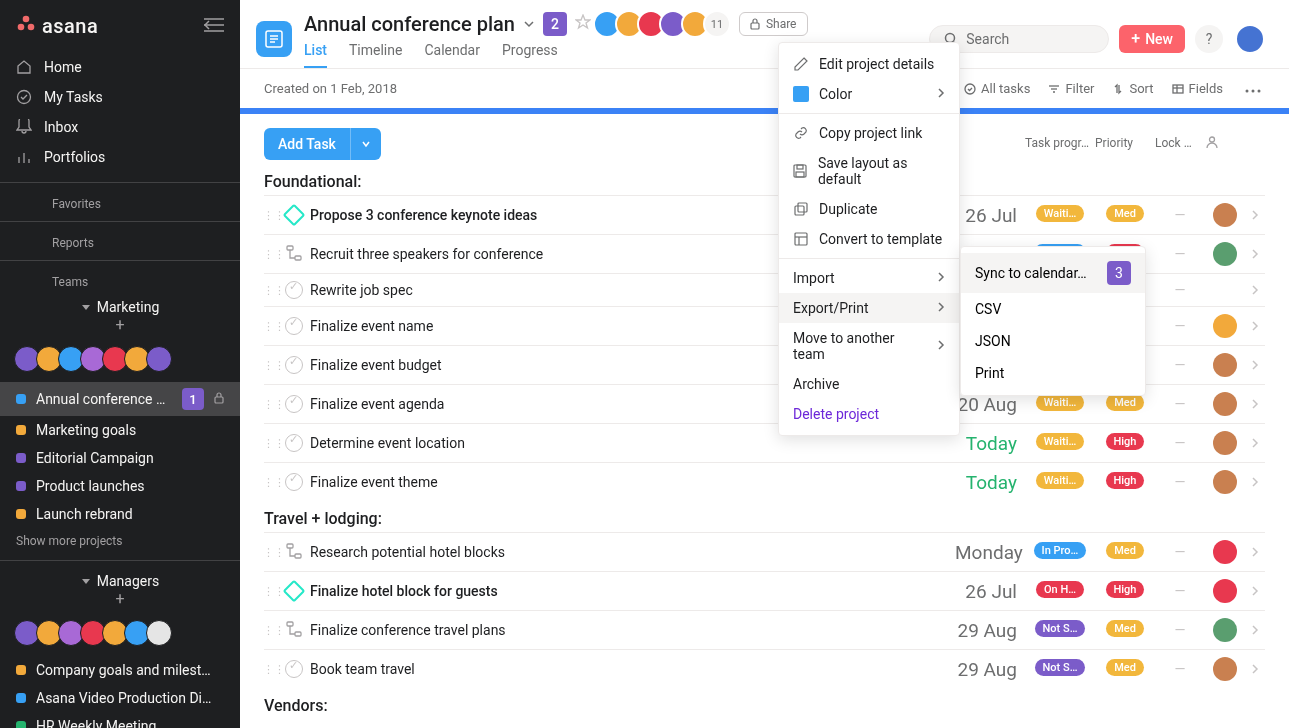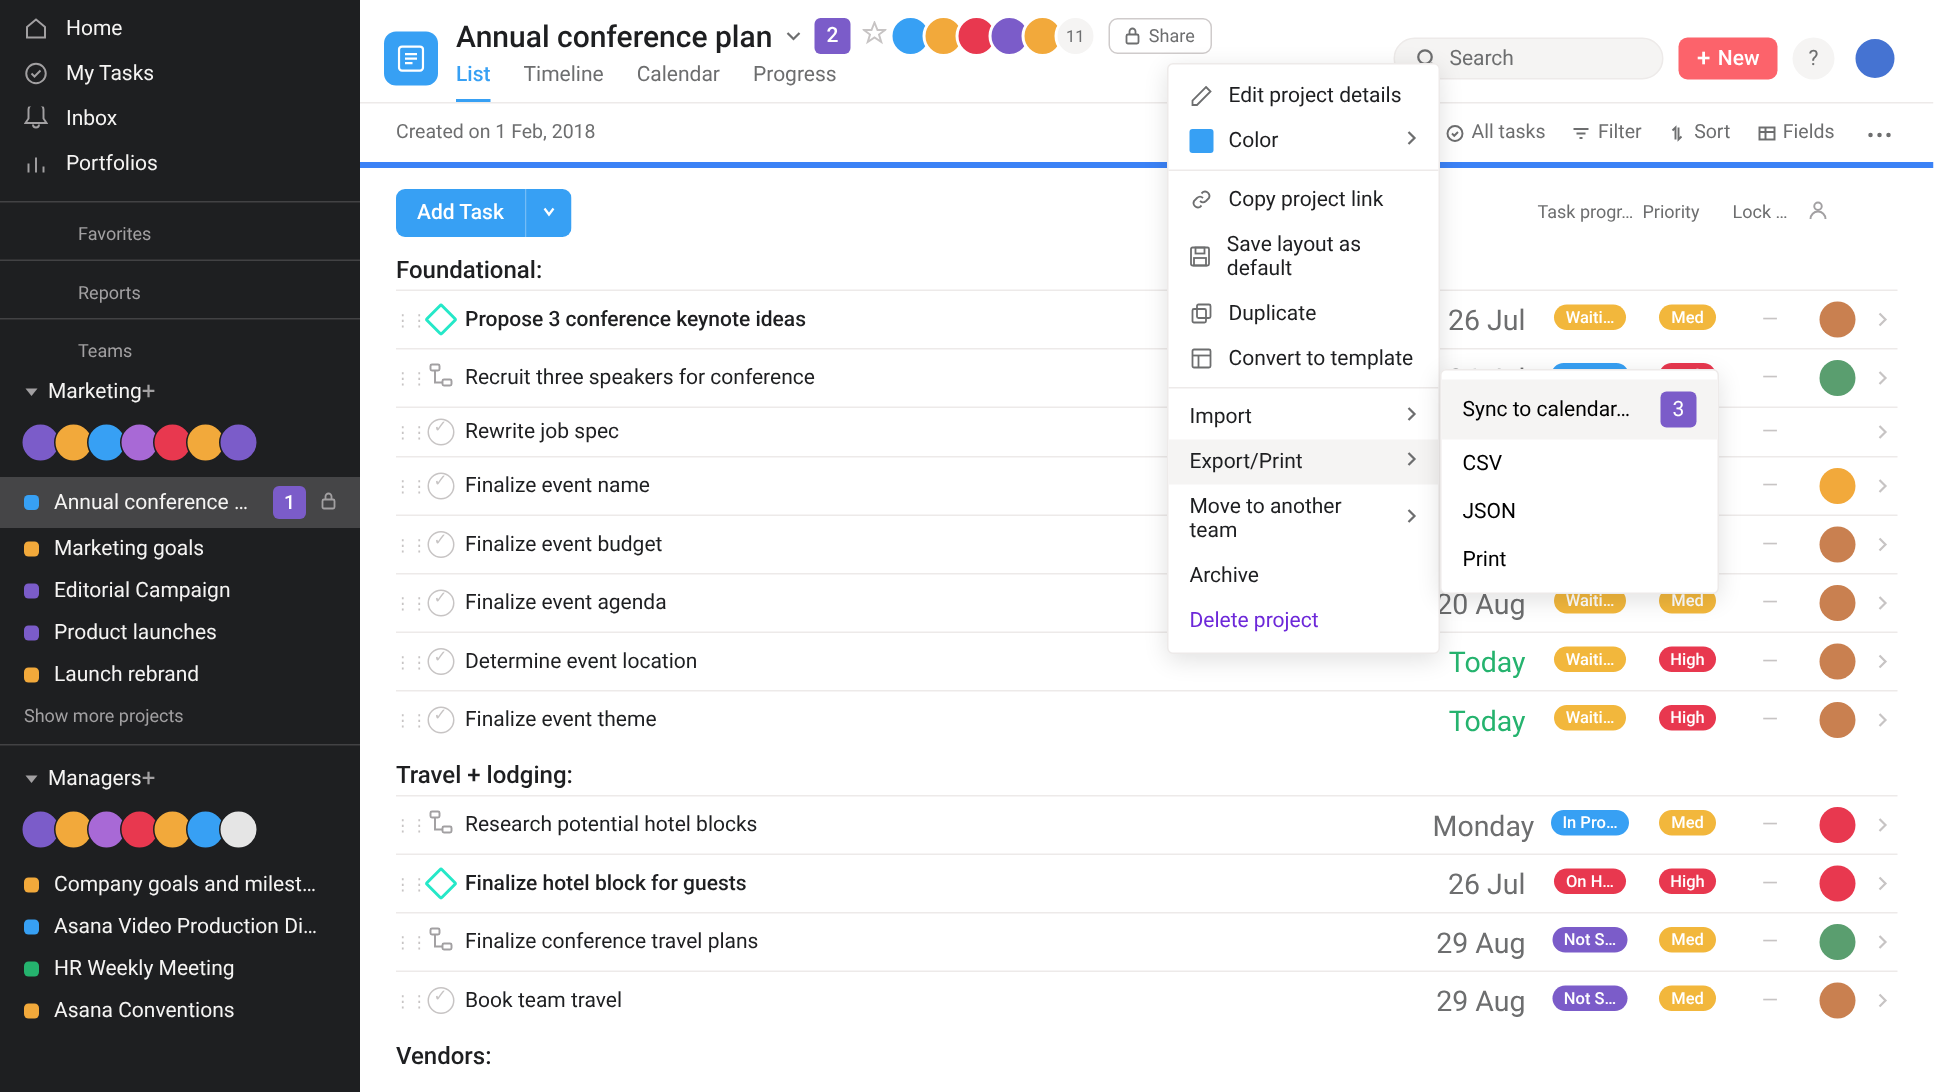--- a/index.html
+++ b/index.html
@@ -8,21 +8,21 @@
   .sidebar { width: 240px; background: #1e1f21; color: #f5f4f3; flex-shrink: 0; display:flex; flex-direction:column; font-size:14px; }
   .sidebar-header { display:flex; align-items:center; justify-content:space-between; padding:14px 16px 10px 16px; }
   .logo { display:flex; align-items:center; gap:6px; font-weight:500; font-size:20px; letter-spacing:0.5px; }
   .logo-dots { display:inline-block; }
   .collapse-btn { color:#a2a0a2; cursor:pointer; }
   .nav-section { padding: 4px 0; }
   .nav-item { display:flex; align-items:center; gap:12px; padding:7px 16px; color:#f5f4f3; cursor:pointer; }
   .nav-item .icon, .section-header .icon { width:16px; height:16px; display:flex; align-items:center; justify-content:center; color:#a2a0a2; }
   .divider { border-top:1px solid #424244; margin:6px 0; }
   .section-label { padding:8px 16px 4px 16px; color:#a2a0a2; font-size:12px;margin-left:36px; }
-  .section-header { display:flex; align-items:center; justify-content:flex-start; padding:6px 16px; cursor:pointer; }
+  .section-header { display:flex; align-items:center; justify-content:space-between; padding:6px 16px; cursor:pointer;flex-direction:column; }
   .section-header-left { display:flex; align-items:center; gap:6px; }
   .plus-btn { color:#a2a0a2; font-size:16px; cursor:pointer; }
   .avatar-row { display:flex; padding:6px 14px 10px 14px; gap:0; }
   .avatar-row .avatar { margin-right:-4px; }
   .avatar { width:26px; height:26px; border-radius:50%; display:flex; align-items:center; justify-content:center; font-size:11px; font-weight:600; color:#fff; flex-shrink:0; border:1.5px solid #1e1f21; background-size:cover; }
   .project-item { display:flex; align-items:center; gap:10px; padding:6px 16px; cursor:pointer; position:relative; }
   .project-item.active { background:#454547; }
   .project-dot { width:10px; height:10px; border-radius:3px; flex-shrink:0; }
   .project-label { flex:1; white-space:nowrap; overflow:hidden; text-overflow:ellipsis; font-size:14px; }
   .project-badge { background:#7b5cc9; color:#fff; width:22px; height:22px; border-radius:4px; display:flex; align-items:center; justify-content:center; font-size:13px; font-weight:500; }
@@ -45,21 +45,21 @@
   .share-btn { display:flex; align-items:center; gap:6px; border:1px solid #cfcbcb; border-radius:6px; padding:4px 10px; font-size:12px; color:#6d6e6f; cursor:pointer; background:#fff; }
   .topbar-right { margin-left:auto; display:flex; align-items:center; gap:10px; }
   .search-box { display:flex; align-items:center; gap:8px; background:#f5f4f3; border:1px solid #edeae9; border-radius:16px; padding:5px 14px; width:180px; color:#6d6e6f; font-size:14px; }
   .new-btn { background:#fc636b; color:#fff; border:none; border-radius:6px; padding:6px 12px; font-size:14px; font-weight:500; display:flex; align-items:center; gap:5px; cursor:pointer; }
   .help-btn { width:28px; height:28px; border-radius:50%; background:#f5f4f3; color:#6d6e6f; display:flex; align-items:center; justify-content:center; font-size:14px; cursor:pointer; }
   .me-avatar { width:30px; height:30px; border-radius:50%; background:#4573d2; border:2px solid #fff; margin-left:2px; }
   .tabs-row { display:flex; gap:22px; padding-top:4px; }
   .tab { font-size:14px; color:#6d6e6f; padding-bottom:8px; cursor:pointer; border-bottom:2px solid transparent; }
   .tab.active { color:#37a0f4; border-bottom-color:#37a0f4; font-weight:500; }
 
-  .subbar { display:flex; align-items:center; justify-content:space-between; padding:8px 24px 8px 24px; font-size:13px; color:#6d6e6f; border-bottom:4px solid #3b82f6; }
+  .subbar { display:flex; align-items:center; justify-content:space-between; padding:8px 24px 8px 24px; font-size:13px; color:#6d6e6f; border-bottom:6px solid #3b82f6; }
   .subbar-right { display:flex; align-items:center; gap:18px; }
   .subbar-btn { display:flex; align-items:center; gap:5px; cursor:pointer; color:#6d6e6f; }
   .more-dots { cursor:pointer; padding:4px; }
 
   .scroll-area { flex:1; overflow:auto; padding:14px 24px; }
   .add-task-row { display:flex; gap:0; margin-bottom:12px; }
   .add-task-btn { background:#37a0f4; color:#fff; border:none; border-radius:6px 0 0 6px; padding:8px 14px; font-size:14px; font-weight:500; cursor:pointer; }
   .add-task-drop { background:#37a0f4; color:#fff; border:none; border-left:1px solid rgba(255,255,255,0.3); border-radius:0 6px 6px 0; padding:8px 10px; cursor:pointer; }
   .list-columns { display:flex; align-items:center; font-size:12px; color:#6d6e6f; padding:4px 0 6px 0; }
   .list-columns > div { text-align:left; }
@@ -101,20 +101,40 @@
   .dropdown-item.danger { color:#6d28d9; }
   .submenu { position:absolute; top:246px; left:720px; width:186px; background:#fff; border:1px solid #edeae9; border-radius:4px; box-shadow:0 4px 16px rgba(0,0,0,0.12); font-size:14px; padding:6px 0; z-index:21; }
   .submenu .dropdown-item { padding:8px 14px; }
   .submenu-badge { background:#7b5cc9; color:#fff; width:24px; height:24px; border-radius:4px; display:flex; align-items:center; justify-content:center; font-size:14px; margin-left:auto; }
   .color-swatch { width:16px; height:16px; background:#37a0f4; border-radius:2px; }
 </style>
 </head>
 <body>
 
 <div class="sidebar">
+  <div class="sidebar-header">
+    <div class="logo">
+      <span class="logo-dots">
+        <svg width="20" height="18" viewBox="0 0 20 18">
+            <circle cx="10" cy="4" r="3.3" fill="#f06a6a"></circle>
+            <circle cx="5" cy="12" r="3.3" fill="#f06a6a"></circle>
+            <circle cx="15" cy="12" r="3.3" fill="#f06a6a"></circle>
+          </svg>
+      </span>
+      <span>asana</span>
+    </div>
+    <span class="collapse-btn">
+      <svg width="20" height="14" viewBox="0 0 20 14" fill="none" stroke="#a2a0a2" stroke-width="1.5">
+          <line x1="0" y1="1" x2="20" y2="1"></line>
+          <line x1="0" y1="7" x2="20" y2="7"></line>
+          <line x1="0" y1="13" x2="20" y2="13"></line>
+          <polyline points="5,3 1,7 5,11"></polyline>
+        </svg>
+    </span>
+  </div>
 
   <div class="nav-section" id="nav-section">
       <div class="nav-item">
         <span class="icon">
           <svg width="16" height="16" viewBox="0 0 16 16" fill="none" stroke="#a2a0a2" stroke-width="1.3">
             <path d="M2 7 L8 2 L14 7 V14 H2 Z"></path>
           </svg>
         </span>
         <span>Home</span>
       </div>

